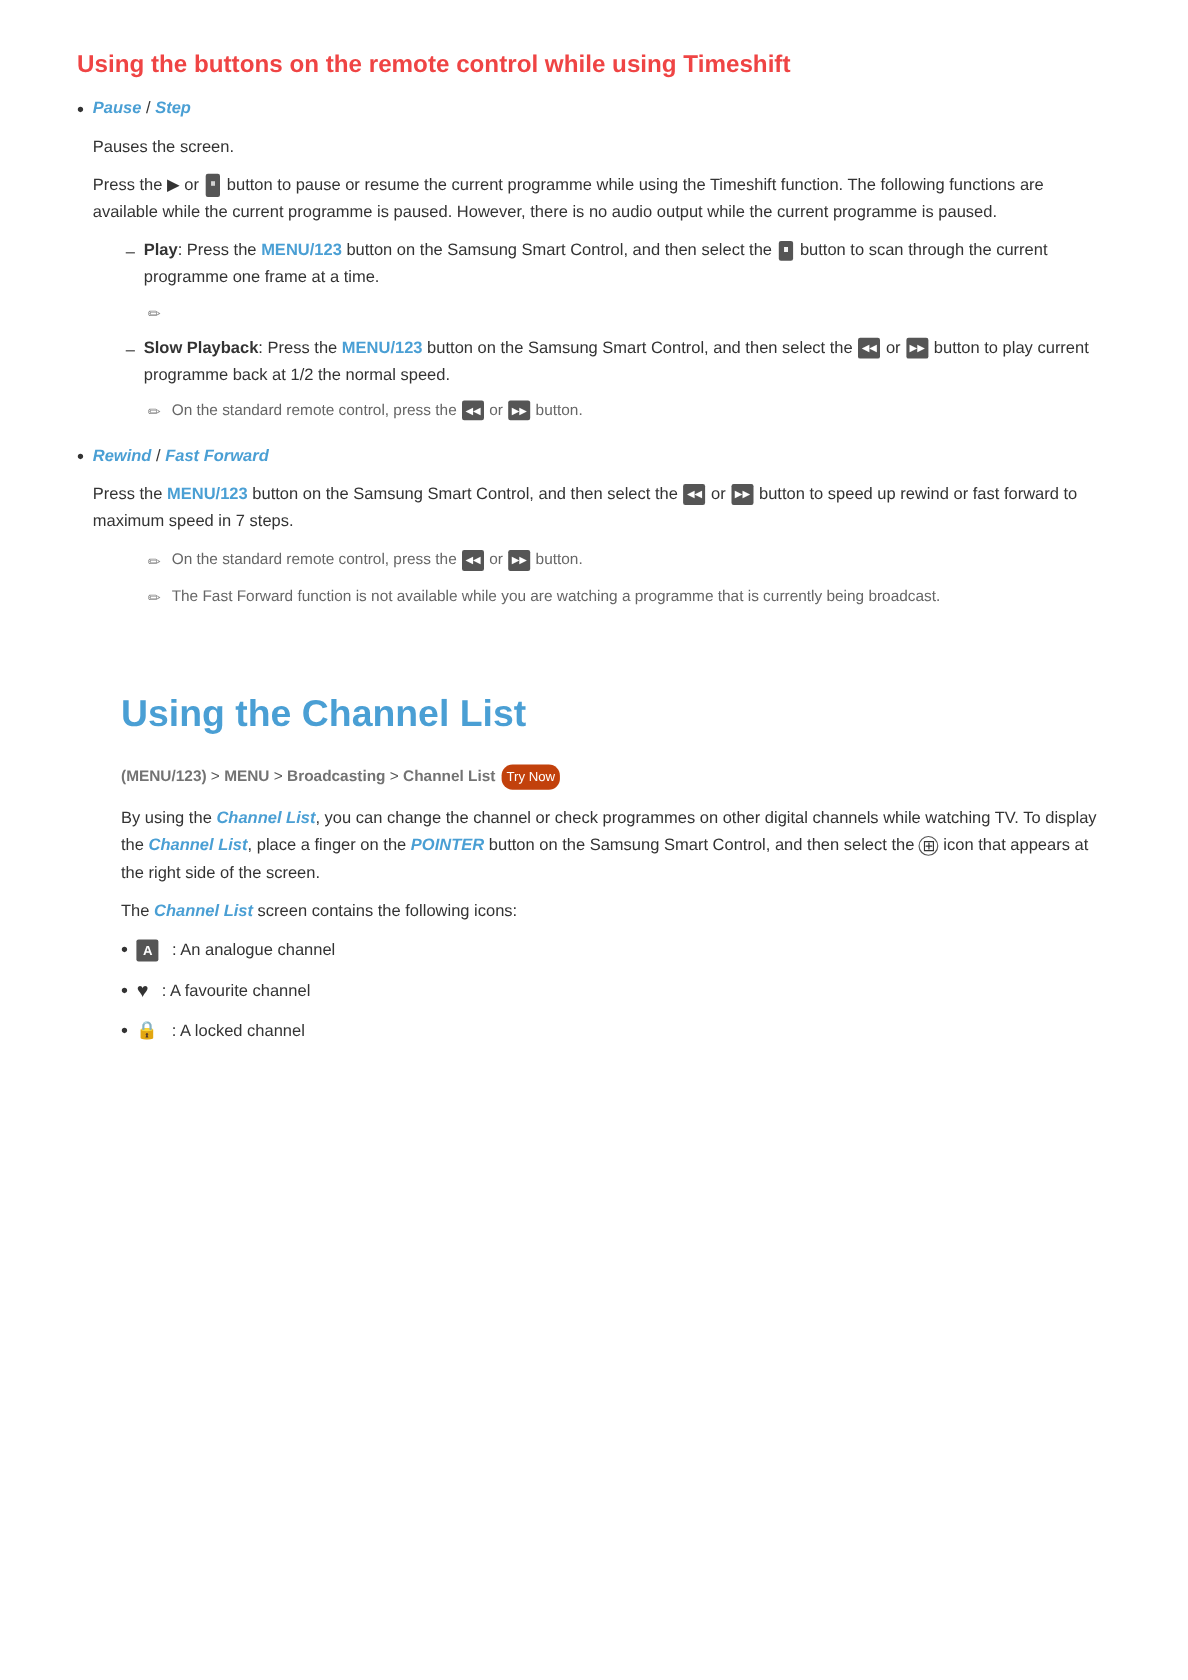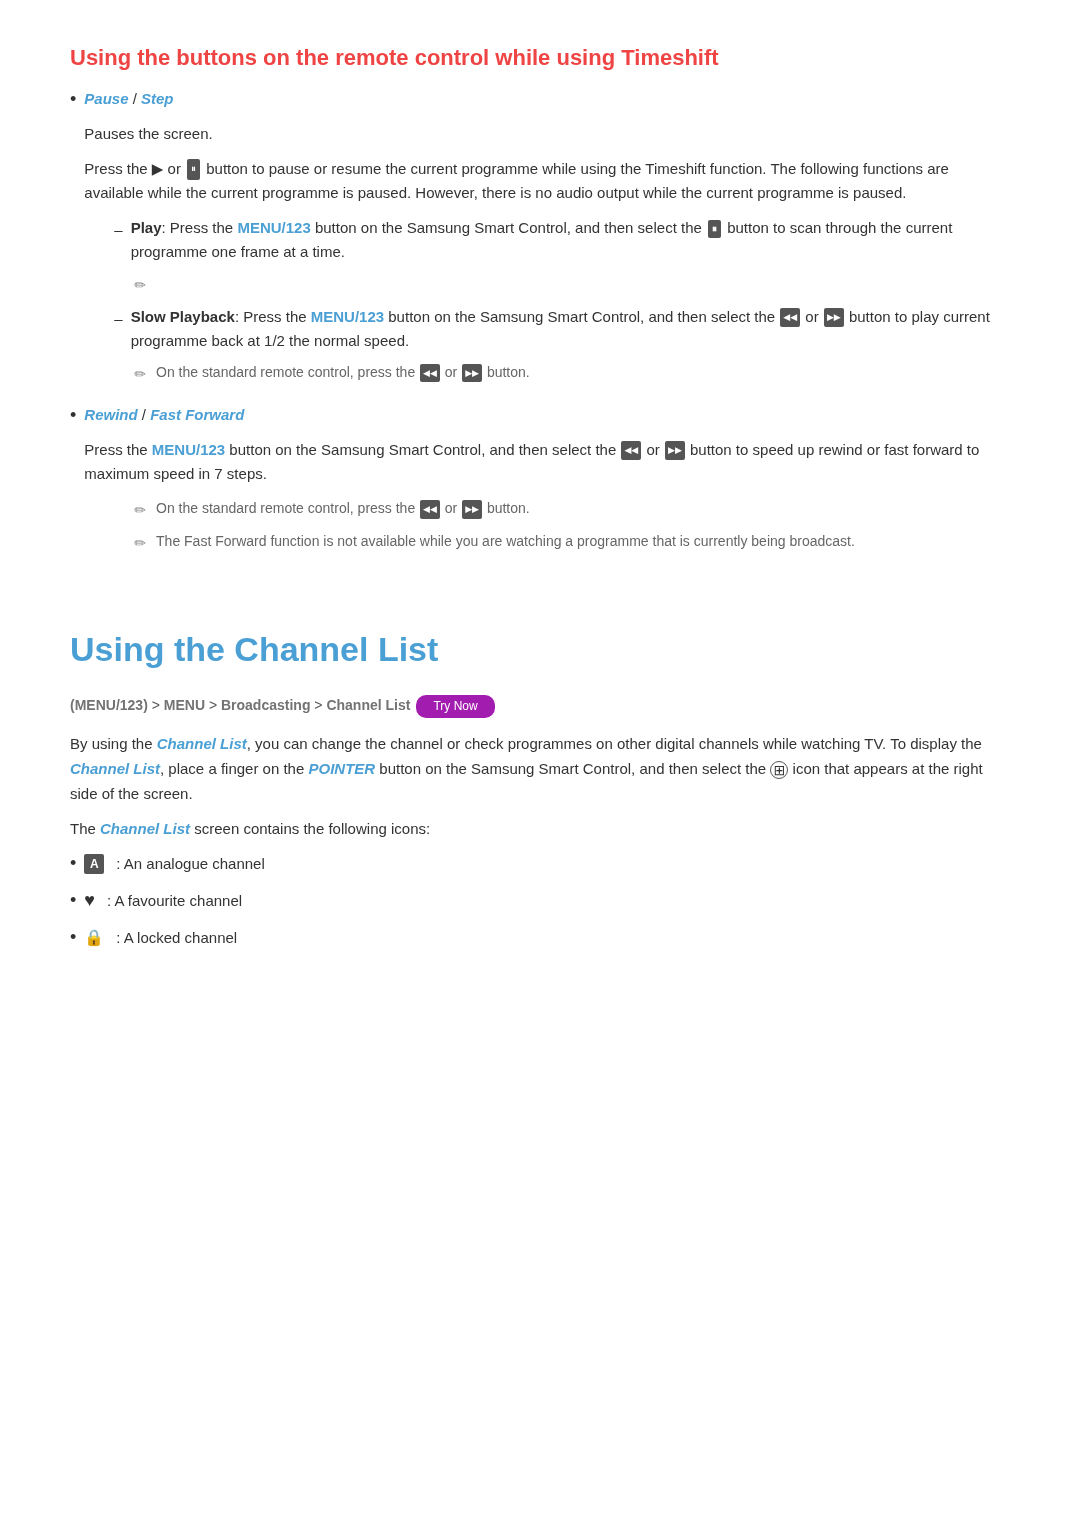--- a/index.html
+++ b/index.html
@@ -144,24 +144,24 @@
       margin-bottom: 14px;
       color: #555;
     }
 
     .breadcrumb .menu-ref {
       color: #737373;
     }
 
     .try-now-badge {
       display: inline-block;
-      background: #a21caf;
+      background: #c2410c;
       color: #fff;
       font-size: 12px;
-      padding: 2px 17px;
+      padding: 2px 4px;
       border-radius: 10px;
       margin-left: 6px;
       vertical-align: middle;
     }
 
     .icon-A {
       display: inline-block;
       background: #555;
       color: #fff;
       font-size: 12px;
@@ -210,20 +210,21 @@
       color: #fff;
       font-size: 9px;
       padding: 2px 3px;
       border-radius: 2px;
       vertical-align: middle;
       margin: 0 1px;
     }
 
     .section-bottom {
       margin-top: 60px;
+      margin-left: 40px;
     }
 
     li.icon-item {
       display: flex;
       align-items: center;
       gap: 6px;
       margin-bottom: 10px;
     }
 
     .channel-list-section .bullet-list > li {

